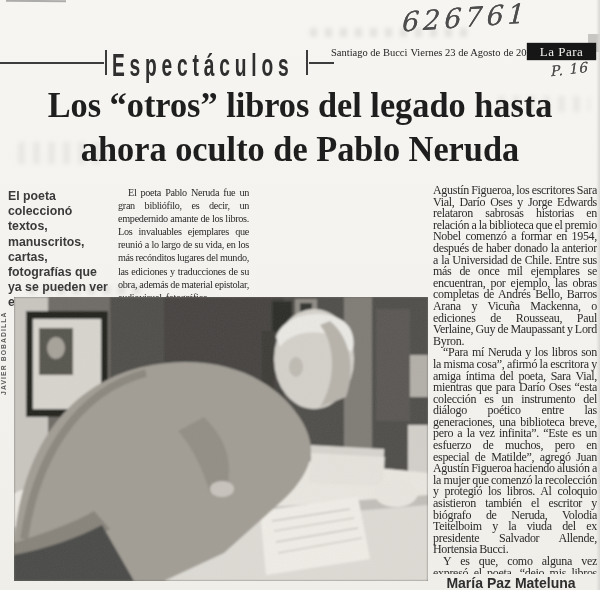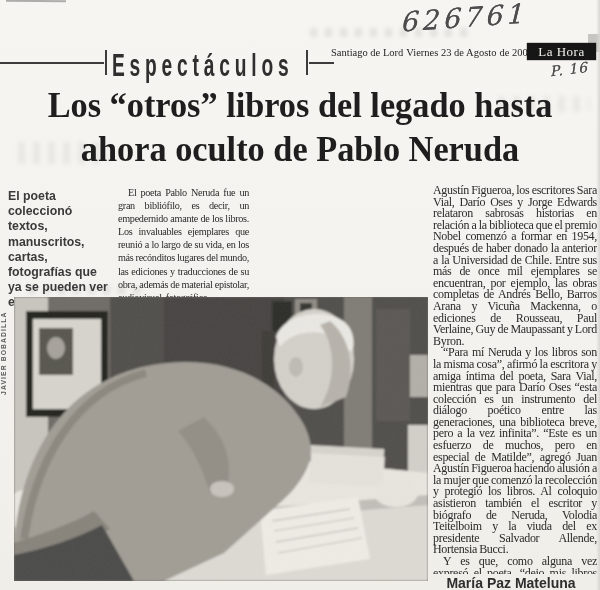--- a/index.html
+++ b/index.html
@@ -77,24 +77,24 @@
 
   <div class="handwriting ref-number">626761</div>
 
   <div class="rule rule-left"></div>
   <div class="cap cap-left"></div>
   <div class="section-title">Espectáculos</div>
   <div class="cap cap-right"></div>
   <div class="rule rule-right"></div>
 
   <div class="dateline">
-    <span class="seg">Santiago de Lord</span><span class="seg b">Viernes 23 de Agosto</span><span class="seg">de 2002</span>
+    <span class="seg">Santiago de Bucci</span><span class="seg b">Viernes 23 de Agosto</span><span class="seg">de 2002</span>
   </div>
   <div class="brand-box">
-    <span>La Hora</span>
+    <span>La Para</span>
   </div>
   <div class="handwriting page-ref">P. 16</div>
 
   <h1 class="headline" style="margin:0;">
     <span>Los “otros” libros del legado hasta</span>
     <span>ahora oculto de Pablo Neruda</span>
   </h1>
 
   <div class="lead">El poeta coleccionó textos, manuscritos, cartas, fotografías que ya se pueden ver en La Chascona.</div>
 

